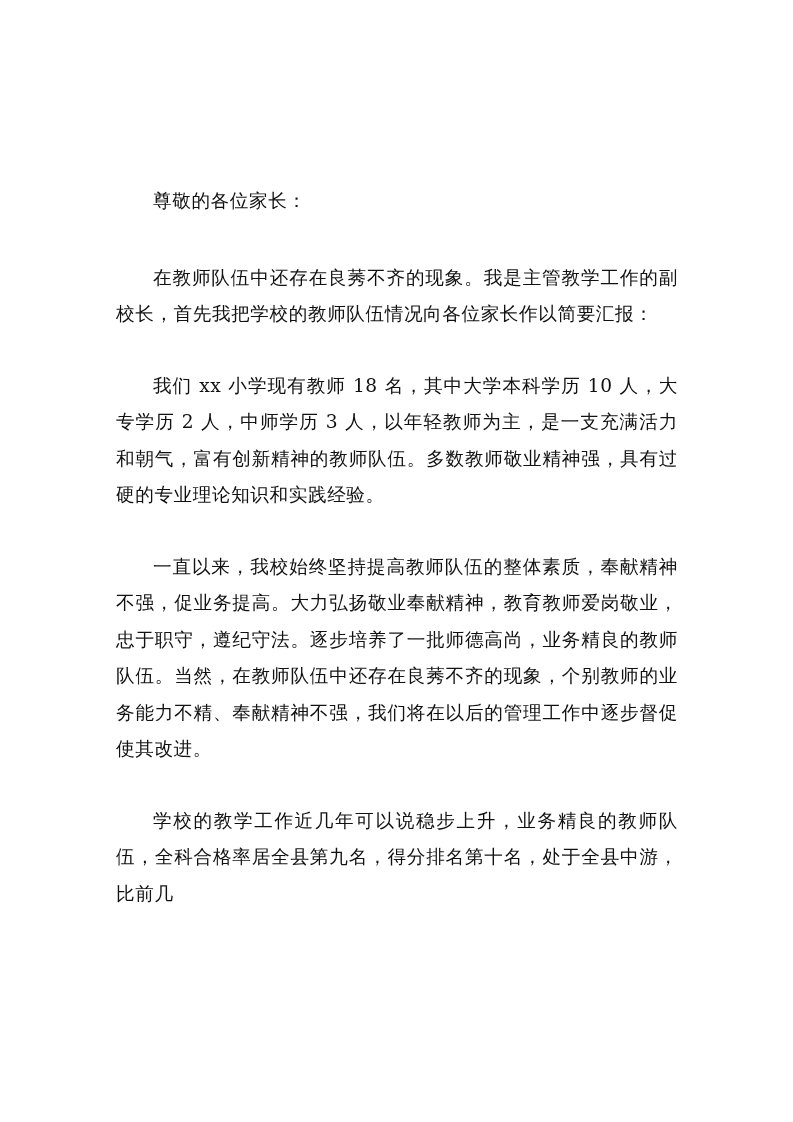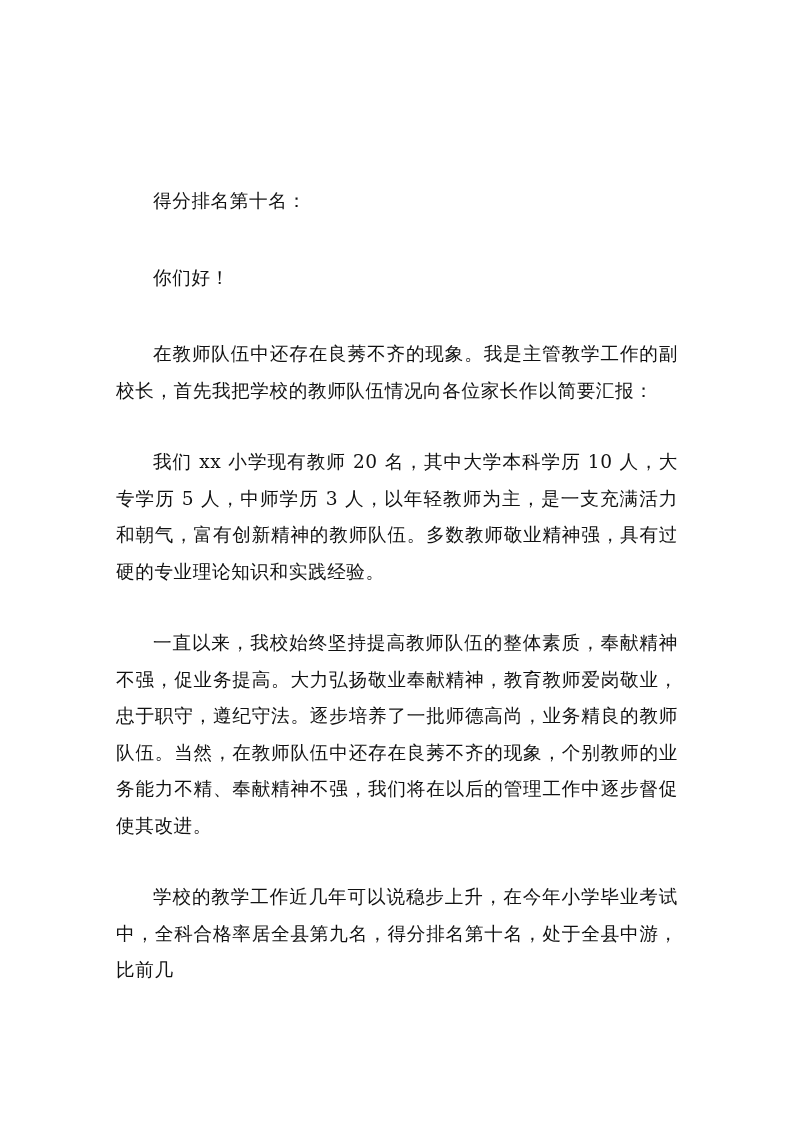--- a/index.html
+++ b/index.html
@@ -31,19 +31,18 @@
       word-break: break-all;
     }
     .para.salutation {
       margin-bottom: 40px;
     }
   </style>
 </head>
 <body>
 
 <div class="page">
-  <p class="para salutation">得分排名第十名：</p>
-  <p class="para salutation">你们好！</p>
+  <p class="para salutation">尊敬的各位家长：</p>
   <p class="para">在教师队伍中还存在良莠不齐的现象。我是主管教学工作的副校长，首先我把学校的教师队伍情况向各位家长作以简要汇报：</p>
-  <p class="para">我们 xx 小学现有教师 20 名，其中大学本科学历 10 人，大专学历 5 人，中师学历 3 人，以年轻教师为主，是一支充满活力和朝气，富有创新精神的教师队伍。多数教师敬业精神强，具有过硬的专业理论知识和实践经验。</p>
+  <p class="para">我们 xx 小学现有教师 18 名，其中大学本科学历 10 人，大专学历 2 人，中师学历 3 人，以年轻教师为主，是一支充满活力和朝气，富有创新精神的教师队伍。多数教师敬业精神强，具有过硬的专业理论知识和实践经验。</p>
   <p class="para">一直以来，我校始终坚持提高教师队伍的整体素质，奉献精神不强，促业务提高。大力弘扬敬业奉献精神，教育教师爱岗敬业，忠于职守，遵纪守法。逐步培养了一批师德高尚，业务精良的教师队伍。当然，在教师队伍中还存在良莠不齐的现象，个别教师的业务能力不精、奉献精神不强，我们将在以后的管理工作中逐步督促使其改进。</p>
-  <p class="para">学校的教学工作近几年可以说稳步上升，在今年小学毕业考试中，全科合格率居全县第九名，得分排名第十名，处于全县中游，比前几</p>
+  <p class="para">学校的教学工作近几年可以说稳步上升，业务精良的教师队伍，全科合格率居全县第九名，得分排名第十名，处于全县中游，比前几</p>
 </div>
 
 </body></html>

